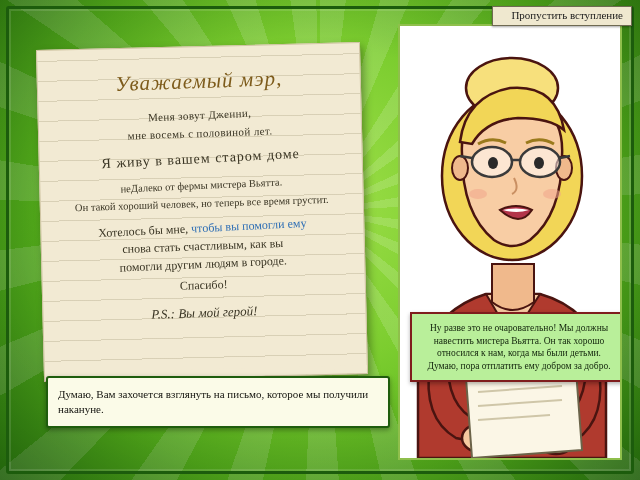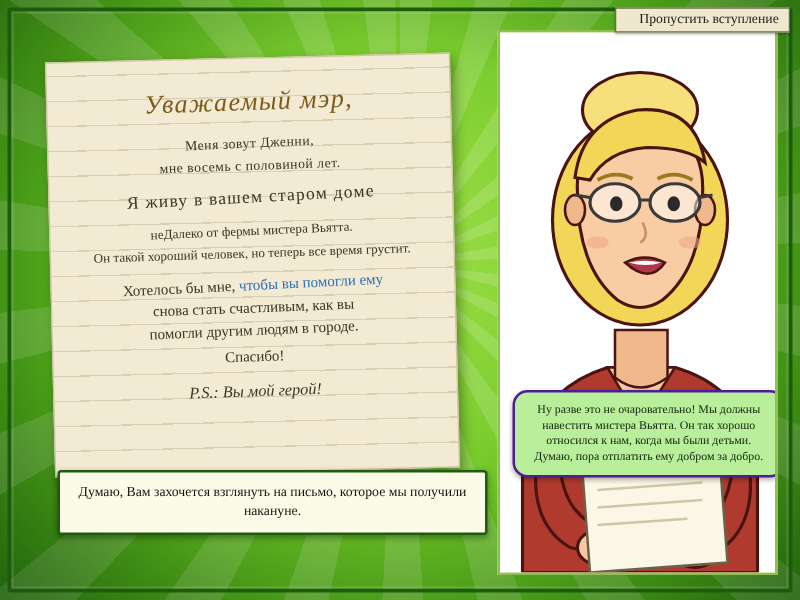--- a/index.html
+++ b/index.html
@@ -142,21 +142,20 @@
   
   .caption-box {
     position: absolute;
     left: 24px;
     bottom: 28px;
     width: 320px;
     background: #fbfbe8;
     border: 2px solid #1f5d0d;
     border-radius: 3px;
     padding: 9px 10px;
-    text-align: center;
     font-size: 11px;
     line-height: 15px;
     color: #14140f;
     box-shadow: 0 2px 5px rgba(0,0,0,0.35);
   }
 
   
   .char-panel {
     position: absolute;
     left: 398px;
@@ -173,22 +172,22 @@
     background: #ffffff;
   }
 
   
   .speech {
     position: absolute;
     left: 10px;
     bottom: 76px;
     width: 196px;
     background: #b9ef9a;
-    border: 2px solid #4c1d95;
-    border-radius: 12px;
+    border: 2px solid #7f1d1d;
+    border-radius: 0;
     padding: 8px 9px;
     font-size: 9.5px;
     line-height: 12.5px;
     color: #12240c;
     text-align: center;
     z-index: 12;
     box-shadow: 0 2px 4px rgba(0,0,0,0.3);
   }
 
   

